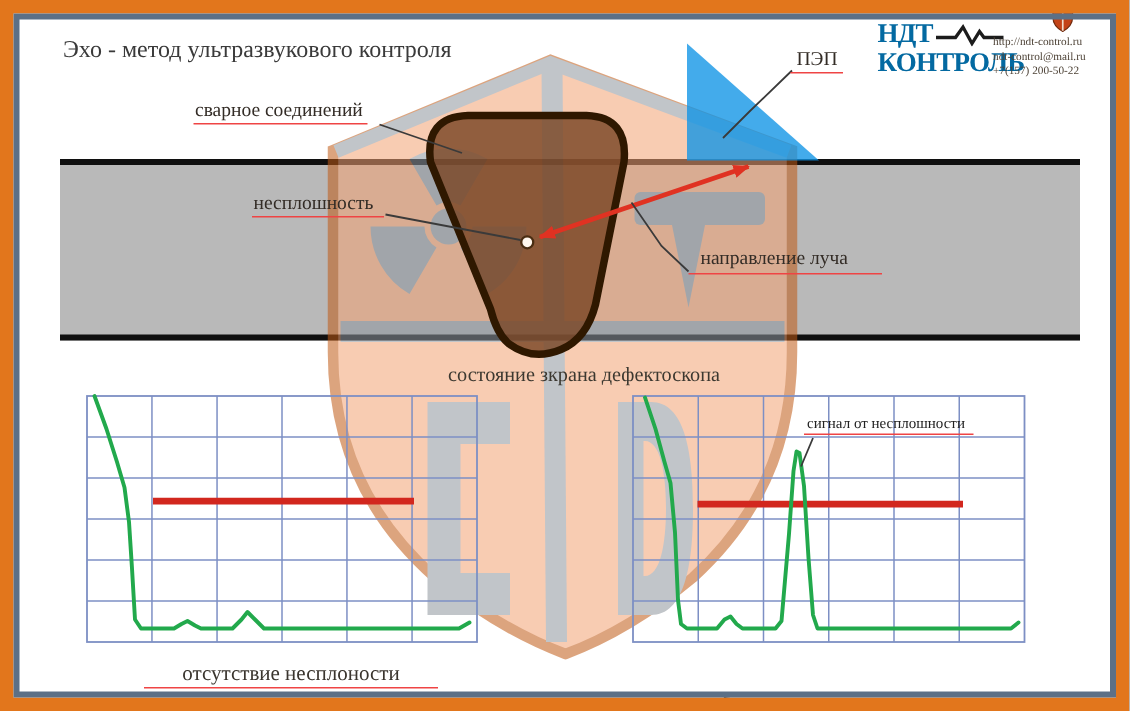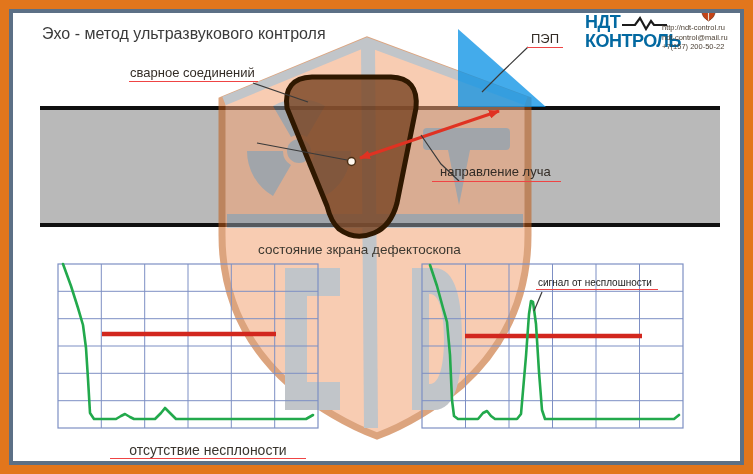--- a/index.html
+++ b/index.html
@@ -1,34 +1,34 @@
 <!DOCTYPE html>
 <html><head>
 <meta charset="utf-8">
 <style>
   html,body{margin:0;padding:0;background:#888;}
   .page{position:relative;width:753px;height:474px;background:#ffffff;overflow:hidden;
-        font-family:Liberation Sans, sans-serif;}
+        font-family:Liberation Serif, serif;}
   .frame-outer{position:absolute;inset:0;border:9px solid #e2761c;pointer-events:none;z-index:10;}
   .frame-inner{position:absolute;inset:9px;border:4px solid #5c7086;pointer-events:none;z-index:10;}
   .plate{position:absolute;left:40px;top:106px;width:680px;height:121px;background:#b9b9b9;
          border-top:4px solid #101010;border-bottom:4px solid #101010;box-sizing:border-box;z-index:1;}
   #overlay{position:absolute;left:0;top:0;z-index:2;}
   .lbl{position:absolute;color:#332c26;z-index:3;white-space:nowrap;}
   .u{border-bottom:1px solid #ef4444;}
   #title{left:42px;top:25px;font-size:16px;color:#3a3a3a;}
   #weld-label{left:129px;top:65px;font-size:13px;padding:0 3px 1px 1px;}
   #flaw-label{left:168px;top:127px;font-size:13px;padding:0 7px 1px 1px;}
   #probe-label{left:527px;top:31px;font-size:13px;padding:0 4px 1px 4px;}
-  #beam-label{left:432px;top:164px;font-size:13px;width:129px;box-sizing:border-box;
+  #beam-label{left:459px;top:164px;font-size:13px;width:129px;box-sizing:border-box;
               padding:0 0 2px 8px;display:inline-block;}
-  #screen-caption{left:258px;top:242px;width:222px;text-align:left;font-size:13.5px;color:#3c3830;}
+  #screen-caption{left:258px;top:242px;width:222px;text-align:right;font-size:13.5px;color:#3c3830;}
   #signal-label{left:536px;top:277px;font-size:10px;padding:0 6px 1px 2px;color:#222;}
   .chart-caption{font-size:14px;text-align:center;display:inline-block;color:#3a352e;}
-  #caption-left{left:110px;top:442px;width:196px;}
+  #caption-left{left:96px;top:442px;width:196px;}
   #caption-right{left:462px;top:442px;width:193px;margin-top:20px;}
   .logo{position:absolute;left:585px;top:13px;z-index:3;color:#0369a1;}
   .logo-row{display:flex;align-items:center;gap:2px;}
   .logo-big{font-size:18px;font-weight:bold;letter-spacing:-0.5px;line-height:19px;}
   .contacts{position:absolute;left:662px;top:4px;width:92px;text-align:left;z-index:3;}
   .contacts .line{font-size:7.5px;line-height:9.5px;color:#4e4337;}
 </style>
 </head>
 <body>
 
@@ -110,20 +110,21 @@
           <line x1="0" y1="136.7" x2="261" y2="136.7"></line>
         </g>
         <line x1="43" y1="72" x2="220" y2="72" stroke="#d2271e" stroke-width="4.5"></line>
         <polyline points="8,1 15,22 21,44 25,58 28,91 30,136 32,152 36,155 56,155 61,149 65,147 69,152 73,155 95,155 99,150 104,92 107,50 109,37 111,38 114,60 117,108 120,146 123,155 252,155 257,151" fill="none" stroke="#22a94c" stroke-width="2.6" stroke-linejoin="round" stroke-linecap="round"></polyline>
         <polyline points="120,28 112,47" fill="none" stroke="#3a3a3a" stroke-width="1.2"></polyline>
       </g>
     </svg>
 
   <span class="lbl" id="title">Эхо - метод ультразвукового контроля</span>
   <span class="lbl u" id="weld-label">сварное соединений</span>
+  <span class="lbl u" id="flaw-label">несплошность</span>
   <span class="lbl u" id="probe-label">ПЭП</span>
   <span class="lbl u" id="beam-label">направление луча</span>
   <span class="lbl" id="screen-caption">состояние зкрана дефектоскопа</span>
   <span class="lbl u" id="signal-label">сигнал от несплошности</span>
   <span class="lbl u chart-caption" id="caption-left">отсутствие несплоности</span>
   <span class="lbl u chart-caption" id="caption-right">обнаружение несплошности</span>
 
   <div class="logo">
     <div class="logo-row">
       <span class="logo-big">НДТ</span>

